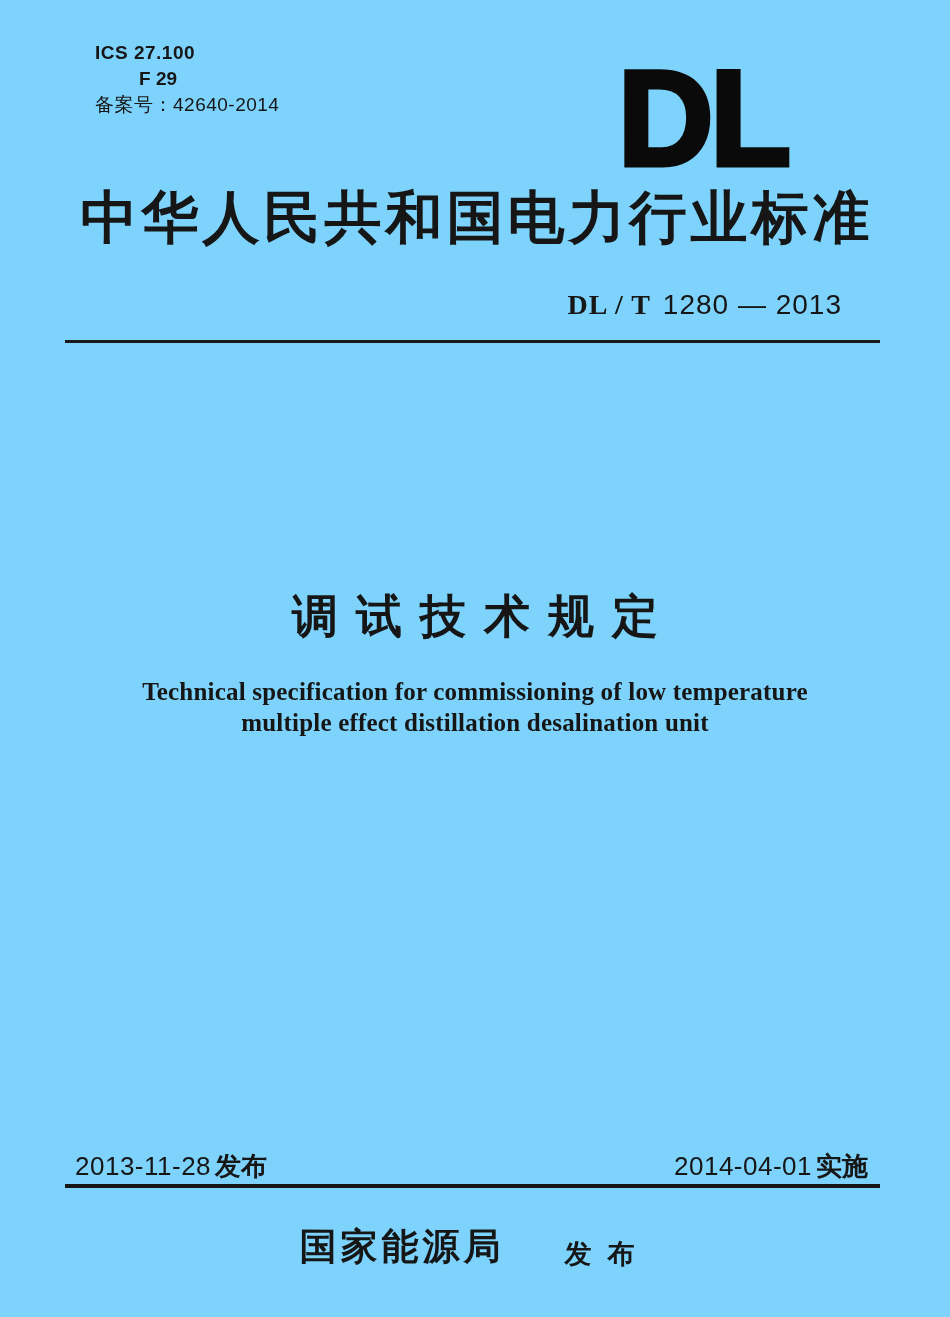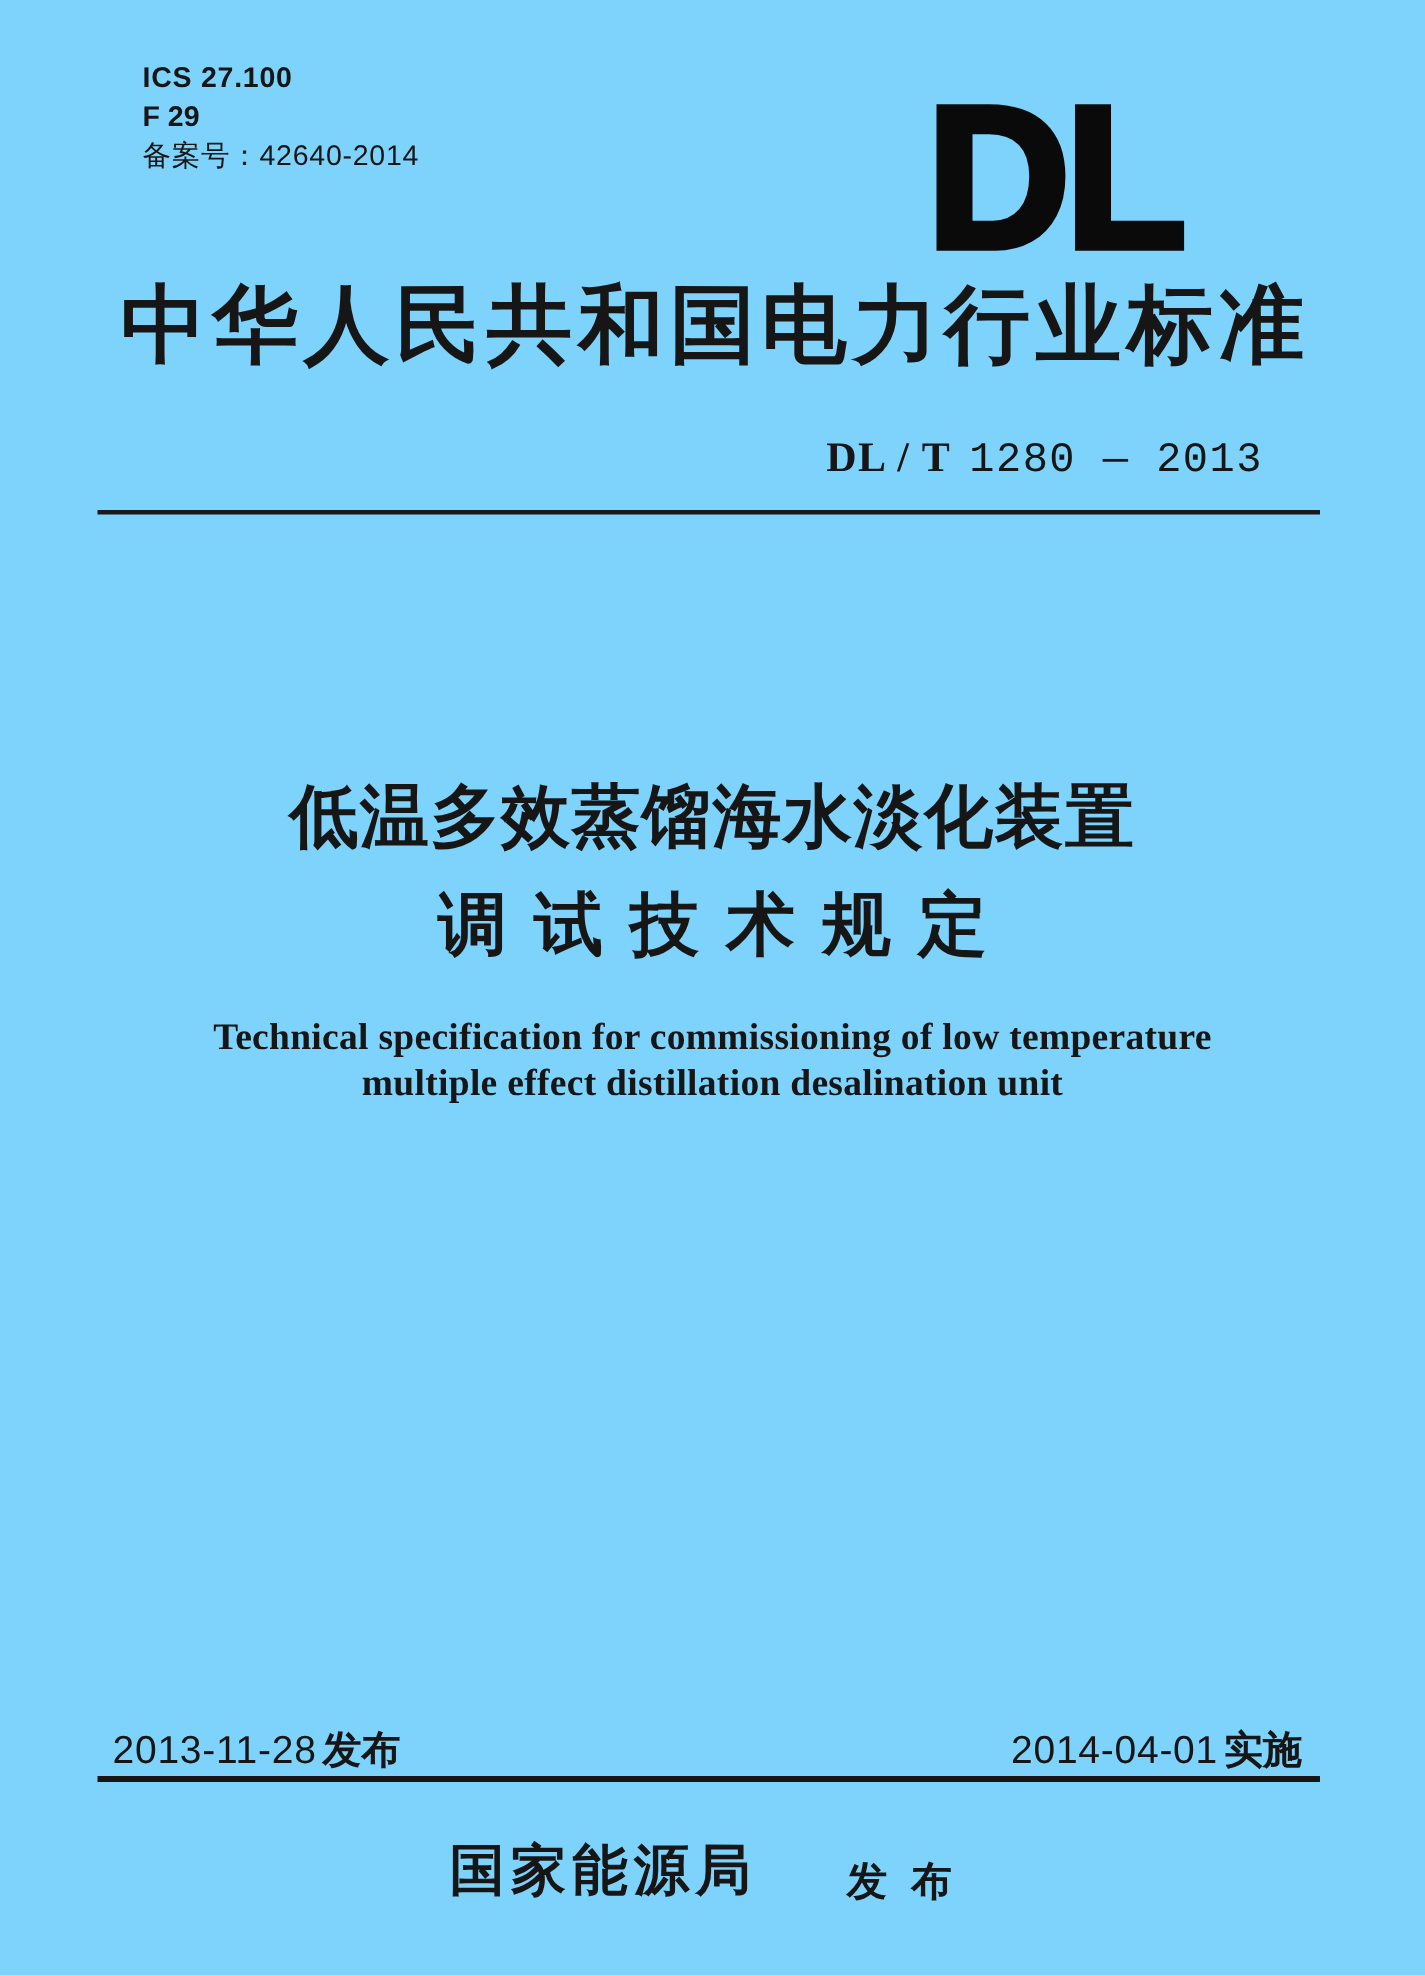--- a/index.html
+++ b/index.html
@@ -9,21 +9,21 @@
     font-family: "Liberation Sans", sans-serif;
     color: #161616;
     position: relative;
     overflow: hidden;
   }
   .page { position: absolute; inset: 0; background: #7dd3fc; }
 
   
   .meta { position: absolute; left: 95px; top: 40px; font-size: 19px; line-height: 26px; }
   .meta .ics { font-weight: bold; letter-spacing: 0.5px; }
-  .meta .fclass { font-weight: bold; }
+  .meta .fclass { font-weight: bold; margin-left: 44px; }
   .meta .record { font-weight: normal; letter-spacing: 0.5px; }
 
   
   .dl-logo {
     position: absolute; left: 618px; top: 53px;
     font-size: 132px; line-height: 1; font-weight: bold;
     font-family: "Liberation Sans", sans-serif;
     letter-spacing: -3px;
     -webkit-text-stroke: 5px #0a0a0a;
     color: #0a0a0a;
@@ -40,21 +40,21 @@
     letter-spacing: 4px; text-indent: 4px;
     white-space: nowrap;
   }
 
   
   .std-no {
     position: absolute; right: 108px; top: 290px;
     font-size: 28px; line-height: 30px; white-space: nowrap;
   }
   .std-no .prefix { font-family: "Liberation Serif", serif; font-weight: bold; letter-spacing: 1px; }
-  .std-no .number { font-family: Liberation Mono, monospace; font-weight: normal; margin-left: 12px; letter-spacing: 1px; }
+  .std-no .number { font-family: Liberation Sans, sans-serif; font-weight: normal; margin-left: 12px; letter-spacing: 1px; }
 
   .rule-thin {
     position: absolute; left: 65px; width: 815px; top: 340px; height: 3px;
     background: #1a1a1a;
   }
 
   
   .title-zh1 {
     position: absolute; left: 0; right: 0; top: 518px;
     text-align: center; font-weight: bold;
@@ -124,21 +124,20 @@
   <div class="dl-logo">DL</div>
 
   <div class="heading">中华人民共和国电力行业标准</div>
 
   <div class="std-no">
     <span class="prefix">DL / T</span><span class="number">1280 — 2013</span>
   </div>
 
   <div class="rule-thin"></div>
 
-  <div class="title-zh1">低温多效蒸馏海水淡化装置</div>
   <div class="title-zh2">调试技术规定</div>
 
   <div class="title-en">
     <div>Technical specification for commissioning of low temperature</div>
     <div>multiple effect distillation desalination unit</div>
   </div>
 
   <div class="dates">
     <div>
       <span class="date-num">2013-11-28</span><span class="date-label">发布</span>

